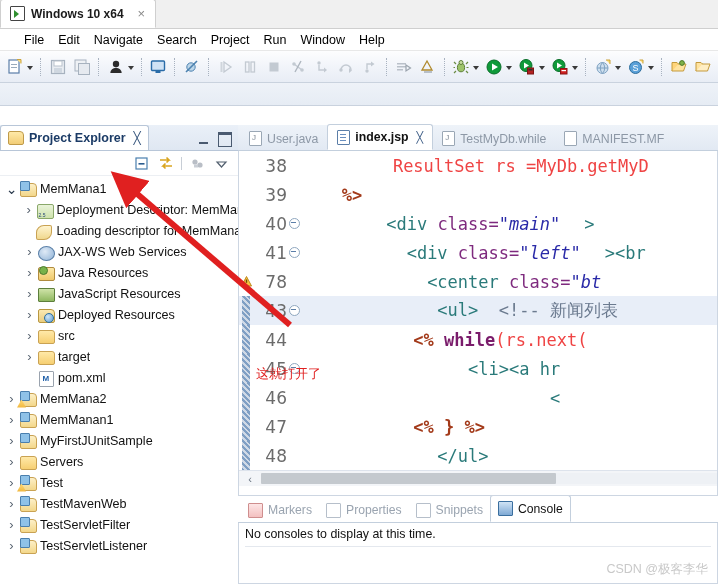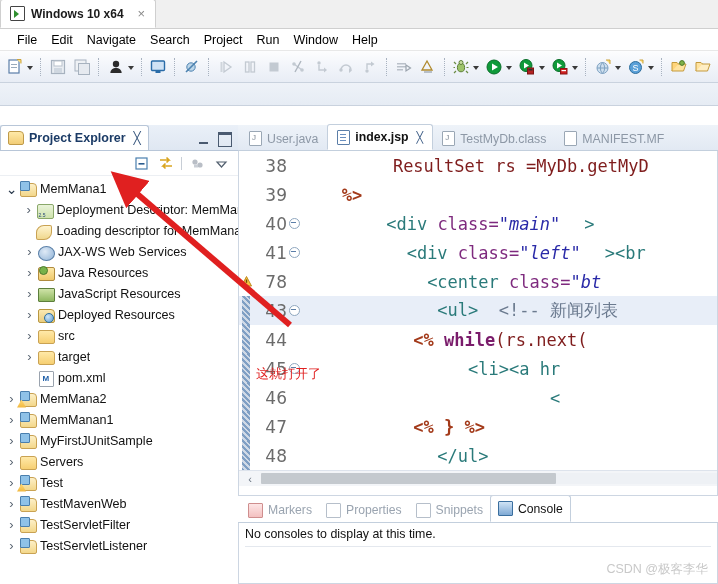--- a/index.html
+++ b/index.html
@@ -22,21 +22,21 @@
                 border-top:4px solid transparent;border-bottom:4px solid transparent;}
 
   
   .titlebar{height:22px;background:#fff;display:flex;align-items:center;padding:0 6px;gap:7px;}
   .ecl-ico{width:15px;height:15px;border-radius:50%;background:
       radial-gradient(circle at 50% 50%, #ffffff 0 22%, #6b3fa0 24% 55%, #4b2a78 57% 100%);
       box-shadow:inset 0 0 0 1px #3d2162;}
   .titletext{font-size:12.5px;color:#000;}
 
   
-  .menubar{height:21px;display:flex;align-items:center;padding:0 10px;background:#fff;border-bottom:1px solid #e8e8e8;}
+  .menubar{height:21px;display:flex;align-items:center;padding:0 17px;background:#fff;border-bottom:1px solid #e8e8e8;}
   .menuitem{padding:2px 7px;font-size:12.5px;color:#000;cursor:default;}
 
   
   .toolbar{height:31px;background:linear-gradient(180deg,#fdfdfe 0%,#f2f5fa 48%,#e8edf5 100%);
            border-bottom:1px solid #c9d2de;display:flex;align-items:center;padding:0 3px;gap:0px;}
   .tbsep{width:1px;height:18px;margin:0 4px;border-left:1px dotted #a8b2c0;}
   .tbitem{display:flex;align-items:center;gap:1px;padding:0 1px;}
   .tbbtn{width:22px;height:22px;display:flex;align-items:center;justify-content:center;border-radius:2px;}
   .caret{width:0;height:0;border-left:3.5px solid transparent;border-right:3.5px solid transparent;
          border-top:4px solid #3a3a3a;margin:2px 2px 0 0;}
@@ -113,21 +113,21 @@
   .coderow{display:flex;height:29px;align-items:center;font-family:"DejaVu Sans Mono","Liberation Mono",monospace;font-size:17px;}
   .coderow.hl{background:#e8eef8;}
   .gutter-note{width:14px;display:flex;align-items:center;justify-content:center;flex:none;}
   .lnum{width:34px;text-align:right;color:#6b6b6b;font-size:17px;font-family:"DejaVu Sans","Liberation Sans",sans-serif;flex:none;}
   .fold{width:14px;flex:none;display:flex;align-items:center;justify-content:center;}
   .foldmark{width:9px;height:9px;border:1px solid #8fa7bf;border-radius:50%;background:#fff;position:relative;}
   .foldmark:after{content:"";position:absolute;left:1.5px;top:3px;width:5px;height:1px;background:#5b7ea8;}
   .codetext{padding-left:10px;white-space:pre;}
 
   
-  .s-default{color:#7f1d1d;text-align:right;}
+  .s-default{color:#ef4444;text-align:right;}
   .s-tag{color:#2a7a7a;margin-left:24px;}
   .s-attr{color:#7e2a7e;}
   .s-val{color:#2a2aa8;font-style:italic;}
   .s-scriptlet{color:#a33a1a;font-weight:bold;}
   .s-kw{color:#7a1c6b;font-weight:bold;}
   .s-comment{color:#6b7a8f;}
 
   .hscroll{height:15px;background:#f3f5f8;border-top:1px solid #dde3ec;display:flex;align-items:center;}
   .hs-left{width:22px;text-align:center;color:#6b7684;font-size:11px;}
   .hs-track{flex:1;height:11px;background:#eef1f5;position:relative;}
@@ -581,21 +581,21 @@
             <span class="fileico j"></span>
             <span>User.java</span>
           </div>
           <div class="edtab active">
             <span class="fileico act"></span>
             <span>index.jsp</span>
             <span class="x">╳</span>
           </div>
           <div class="edtab">
             <span class="fileico j"></span>
-            <span>TestMyDb.class</span>
+            <span>TestMyDb.while</span>
           </div>
           <div class="edtab">
             <span class="fileico"></span>
             <span>MANIFEST.MF</span>
           </div>
         </div>
 
       <div class="editor">
         <div id="code">
             <div class="coderow">

